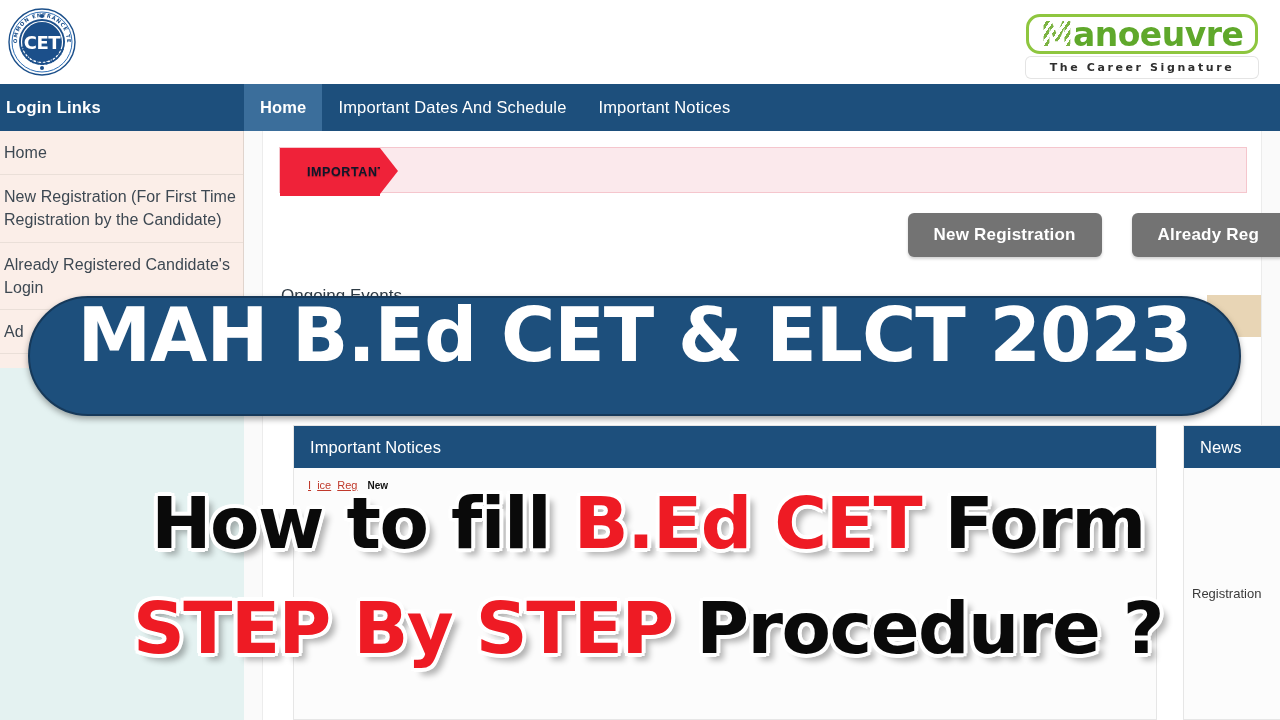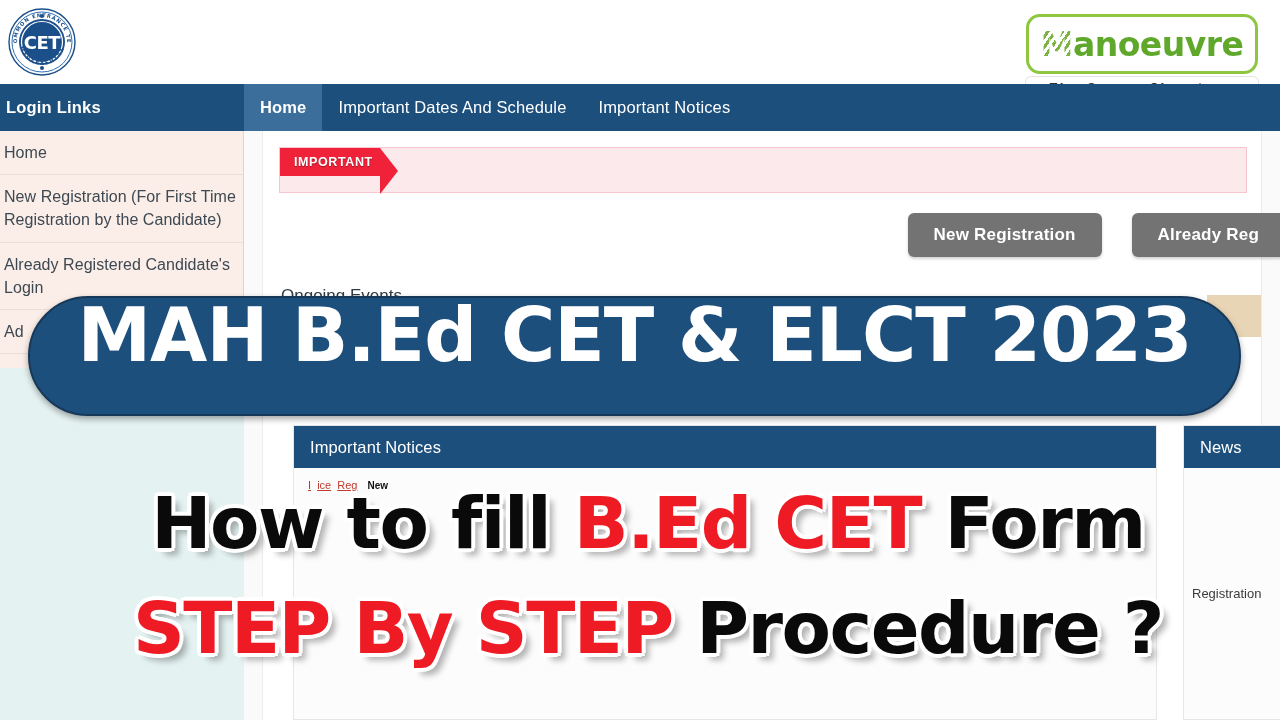--- a/index.html
+++ b/index.html
@@ -32,21 +32,21 @@
     font-size: 13.2px; font-weight: 600; color: #2b3138;
     letter-spacing: .05px;
   }
 
   
   .brand-logo {
     position: absolute; right: 22px; top: 14px;
     width: 232px; height: 80px;
   }
   .brand-box {
-    width: 232px; height: 60px;
+    width: 232px; height: 40px;
     border: 3px solid #8ec63f; border-radius: 14px;
     background: #ffffff;
     display: flex; align-items: center; justify-content: center;
     overflow: hidden;
   }
   .brand-word {
     font-family: "DejaVu Sans", sans-serif;
     font-size: 33px; font-weight: 700; color: #5fa82b;
     letter-spacing: -.5px; line-height: 1; white-space: nowrap;
   }
@@ -122,23 +122,23 @@
     border-left: 1px solid #ececec;
     border-right: 1px solid #ececec;
   }
 
   
   .important-bar {
     position: absolute; left: 16px; top: 16px; width: 968px; height: 46px;
     background: #fbe9ec; border: 1px solid #f5c6cd;
   }
   .important-tag {
-    position: absolute; left: 0; top: 0; height: 28px; width: 100px;
-    background: #ef2239; color: #ffffff;
-    display: flex; align-items: center; padding-left: 14px;
+    position: absolute; left: 0; top: 0; height: 48px; width: 100px;
+    background: #ef2239; color: #0f172a;
+    display: flex; align-items: center; padding-left: 27px;
     font-size: 12.5px; font-weight: 700; letter-spacing: .6px;
     text-shadow: 0 1px 1px rgba(0,0,0,.35);
   }
   .important-tag::after {
     content: ""; position: absolute; right: -18px; top: 0;
     border-top: 23px solid transparent;
     border-bottom: 23px solid transparent;
     border-left: 18px solid #ef2239;
   }
 

